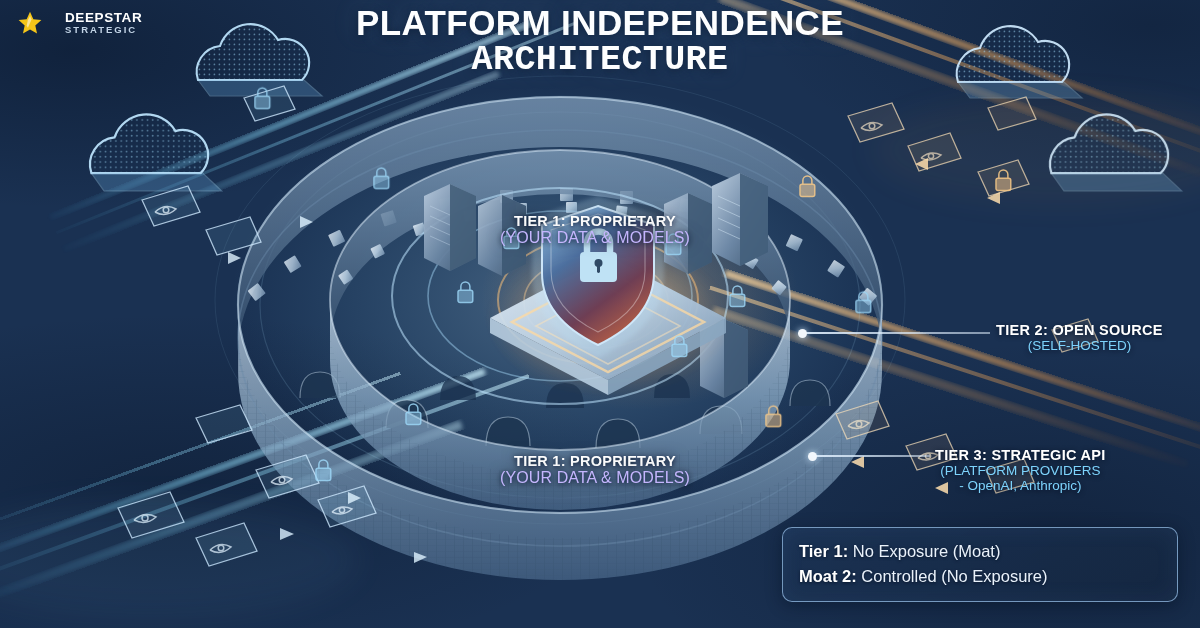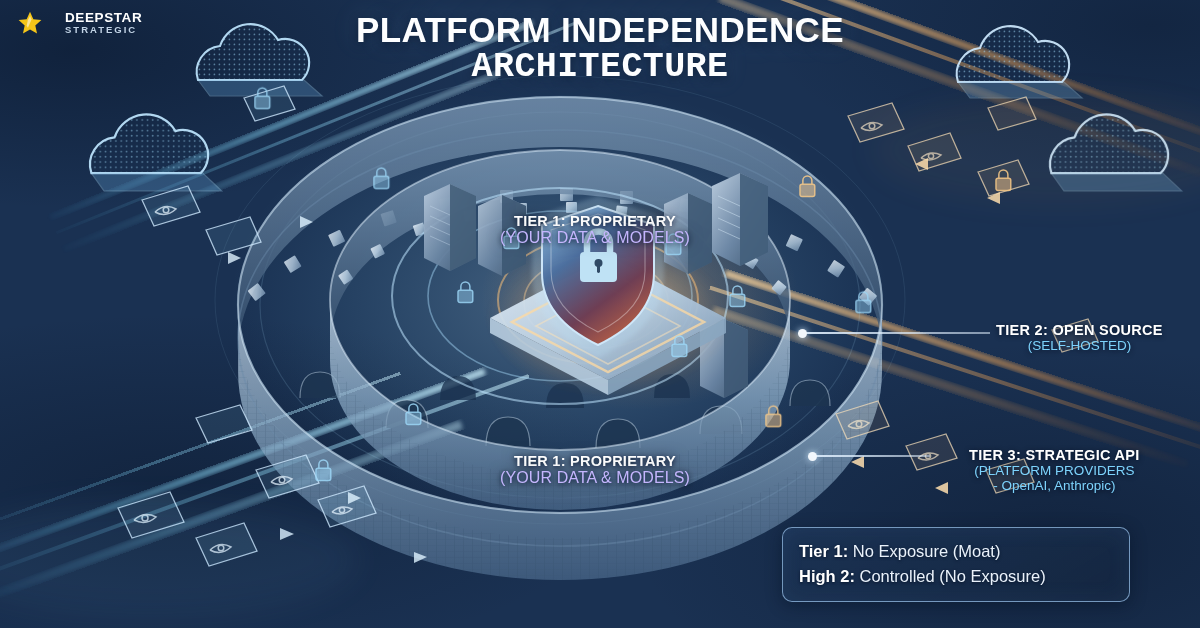--- a/index.html
+++ b/index.html
@@ -25,21 +25,21 @@
 
   
   #logo { position:absolute; left:17px; top:10px; display:flex; align-items:center; gap:22px; z-index:40; }
   #logo .star { width:26px; height:26px; display:block; }
   #logo .txt { line-height:1.02; }
   #logo .l1 { font-size:13.5px; font-weight:bold; color:#ffffff; letter-spacing:0.6px; }
   #logo .l2 { font-size:9.5px; font-weight:bold; color:#c3d4e6; letter-spacing:2.0px; }
 
   
   #title {
-    position:absolute; left:0; right:0; top:11px; z-index:35; text-align:center;
+    position:absolute; left:0; right:0; top:4px; z-index:35; text-align:center;
     font-size:35px; font-weight:bold; color:#fdfeff; letter-spacing:0.4px; line-height:1.08;
     text-shadow:0 2px 9px rgba(6,20,40,0.62), 0 0 26px rgba(150,200,245,0.22);
   }
   #title .l2 { display:block;font-family:Liberation Mono, monospace; }
 
   
   #scene { position:absolute; inset:0; z-index:10; }
 
   
   .onart { position:absolute; z-index:30; text-align:center; color:#fff;
@@ -48,32 +48,32 @@
   .onart .sb { font-size:16px; font-weight:normal; color:#c4b5fd; letter-spacing:0.1px; }
 
   #tier1-top { left:460px; top:168px; width:270px; }
   #tier1-bottom { left:460px; top:408px; width:270px; }
 
   
   .callout { position:absolute; z-index:30; color:#fff; text-shadow:0 1px 5px rgba(5,18,38,0.9); }
   .callout .hd { font-size:14.5px; font-weight:bold; letter-spacing:0.3px; white-space:nowrap; }
   .callout .sb { font-size:13.5px; color:#7dd3fc; white-space:nowrap; }
   .callout.t2 { left:996px; top:322px; text-align:center; }
-  .callout.t3 { left:935px; top:447px; text-align:center;margin-left:34px; }
+  .callout.t3 { left:935px; top:447px; text-align:center; }
 
   .leader { position:absolute; z-index:29; height:2px;
             background:linear-gradient(90deg, rgba(220,235,250,0.95), rgba(220,235,250,0.55)); }
   .leader .dot { position:absolute; left:-4px; top:-3.5px; width:9px; height:9px; border-radius:50%;
                  background:#f2f7fc; box-shadow:0 0 7px rgba(210,235,255,0.9); }
   #leader2 { left:802px; top:332px; width:188px; }
   #leader3 { left:812px; top:455px; width:118px; }
 
   
   #legend {
-    position:absolute; left:782px; top:527px; width:348px; z-index:32;
+    position:absolute; left:782px; top:527px; width:396px; z-index:32;
     border:1.4px solid rgba(150,190,230,0.75); border-radius:10px;
     background:linear-gradient(150deg, rgba(28,52,86,0.80), rgba(20,38,64,0.86));
     box-shadow:0 3px 16px rgba(5,16,34,0.45), inset 0 0 22px rgba(90,140,200,0.10);
     padding:11px 16px 12px 16px;
   }
   #legend .row { font-size:16.5px; color:#eaf2fb; line-height:1.52; white-space:nowrap;
                  text-shadow:0 1px 3px rgba(5,18,38,0.8); }
   #legend .row b { color:#ffffff; font-weight:bold; }
 </style>
 </head>
@@ -505,18 +505,18 @@
     <div class="sb">(PLATFORM PROVIDERS</div>
     <div class="sb">- OpenAI, Anthropic)</div>
   </div>
 
   <div id="legend">
     <div class="row">
       <b>Tier 1:</b>
       <span>No Exposure (Moat)</span>
     </div>
     <div class="row">
-      <b>High 2:</b>
+      <b>Moat 2:</b>
       <span>Controlled (No Exposure)</span>
     </div>
   </div>
 
 </div>
 
 </body></html>

